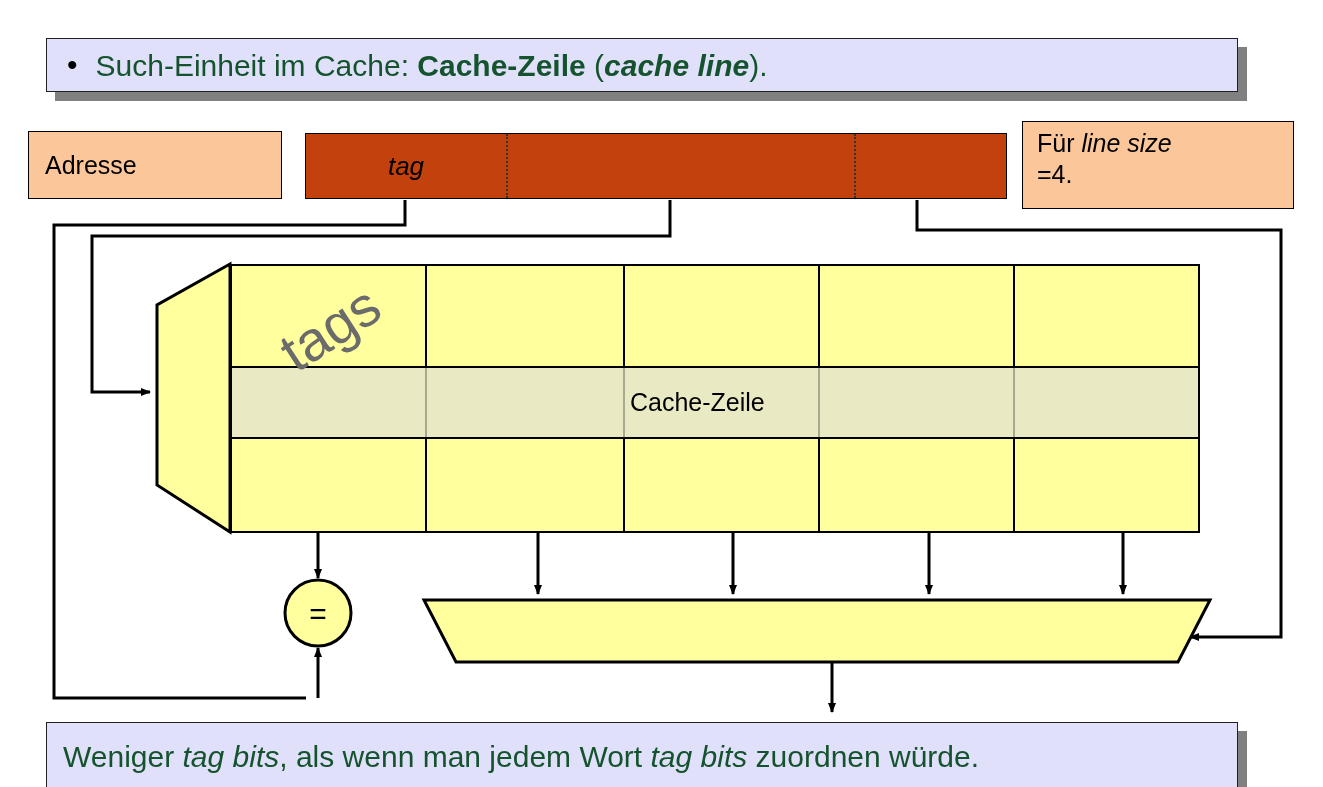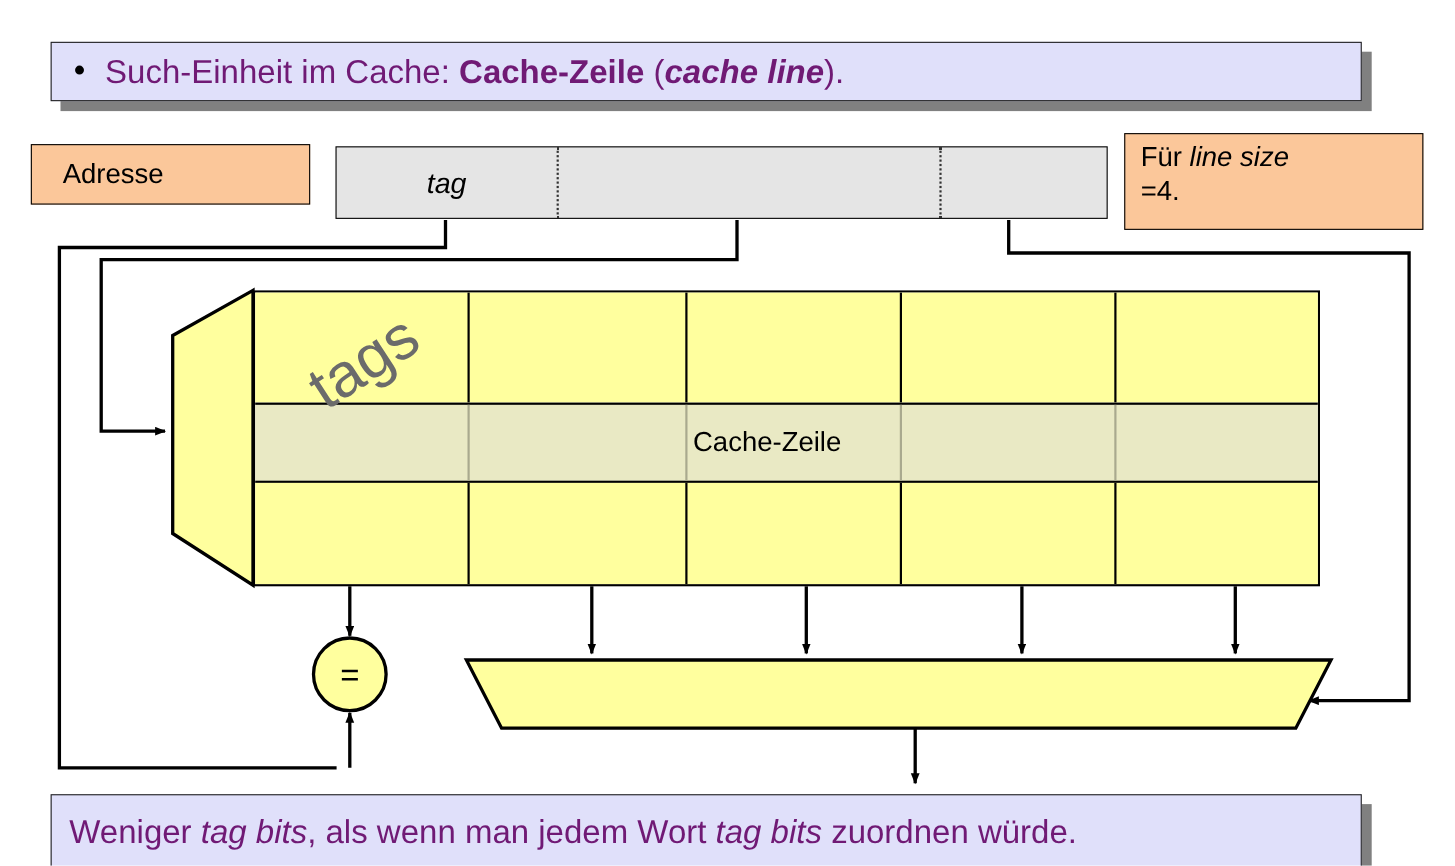--- a/index.html
+++ b/index.html
@@ -22,21 +22,21 @@
     position: absolute;
     background: #e0e0fa;
     border: 1px solid #202020;
     box-shadow: 9px 9px 0 0 #808080;
     box-sizing: border-box;
     display: flex;
     align-items: center;
   }
   .banner-text {
     font-size: 30px;
-    color: #701a75;
+    color: #14532d;
     white-space: nowrap;
     line-height: 1.1;
   }
   #banner-top {
     left: 46px;
     top: 38px;
     width: 1192px;
     height: 54px;
     padding-left: 20px;
   }
@@ -60,42 +60,42 @@
     background: #fbc79a;
     border: 1px solid #000000;
     box-sizing: border-box;
     font-size: 25px;
     color: #000000;
   }
   #addr-label {
     left: 28px;
     top: 131px;
     width: 254px;
-    height: 55px;
-    display: flex;
-    align-items: center;
-    padding-left: 28px;
+    height: 68px;
+    display: flex;
+    align-items: center;
+    padding-left: 16px;
   }
   #linesize-note {
     left: 1022px;
     top: 121px;
     width: 272px;
     height: 88px;
     padding: 6px 0 0 14px;
     line-height: 1.25;
   }
 
   
   #addr-field {
     position: absolute;
     left: 305px;
     top: 133px;
     width: 702px;
     height: 66px;
-    background: #e5e5e5;
+    background: #c2410c;
     border: 1px solid #000000;
     box-sizing: border-box;
   }
   .addr-seg {
     position: absolute;
     top: 0;
     height: 100%;
     display: flex;
     align-items: center;
     justify-content: center;

